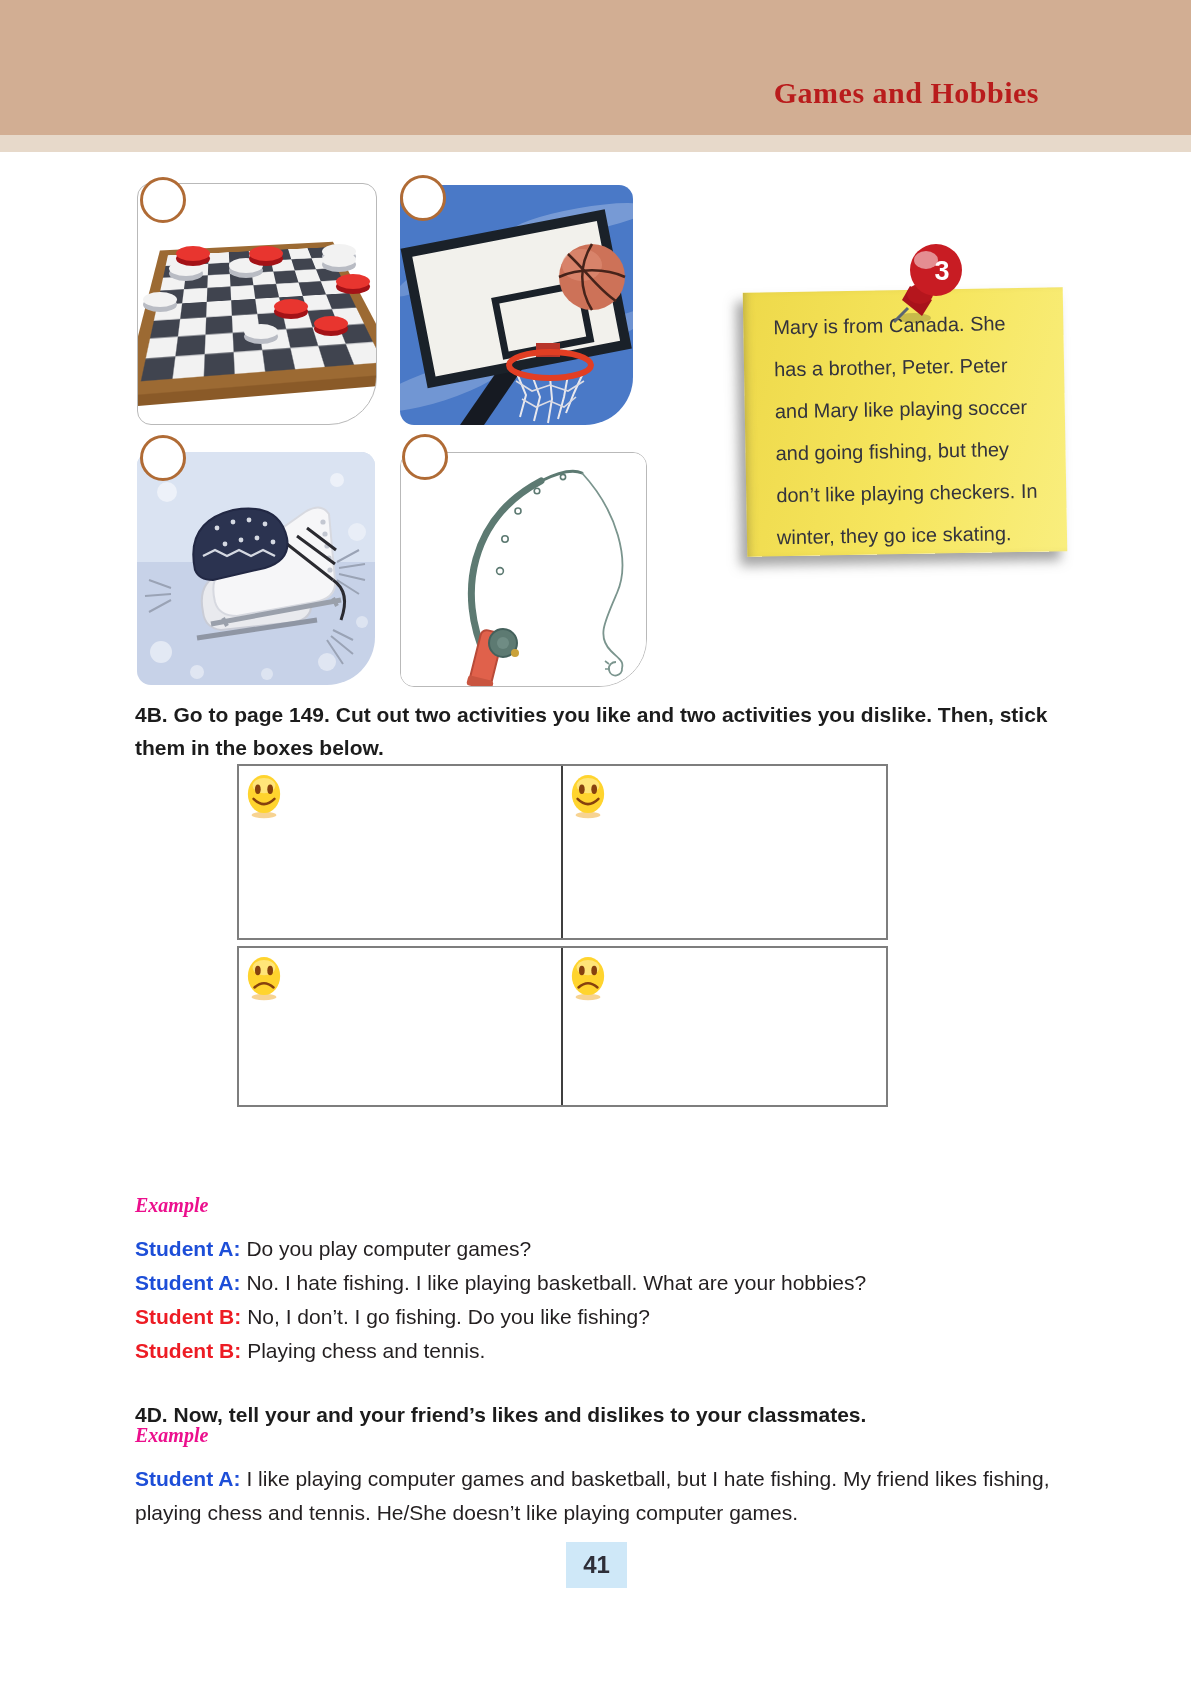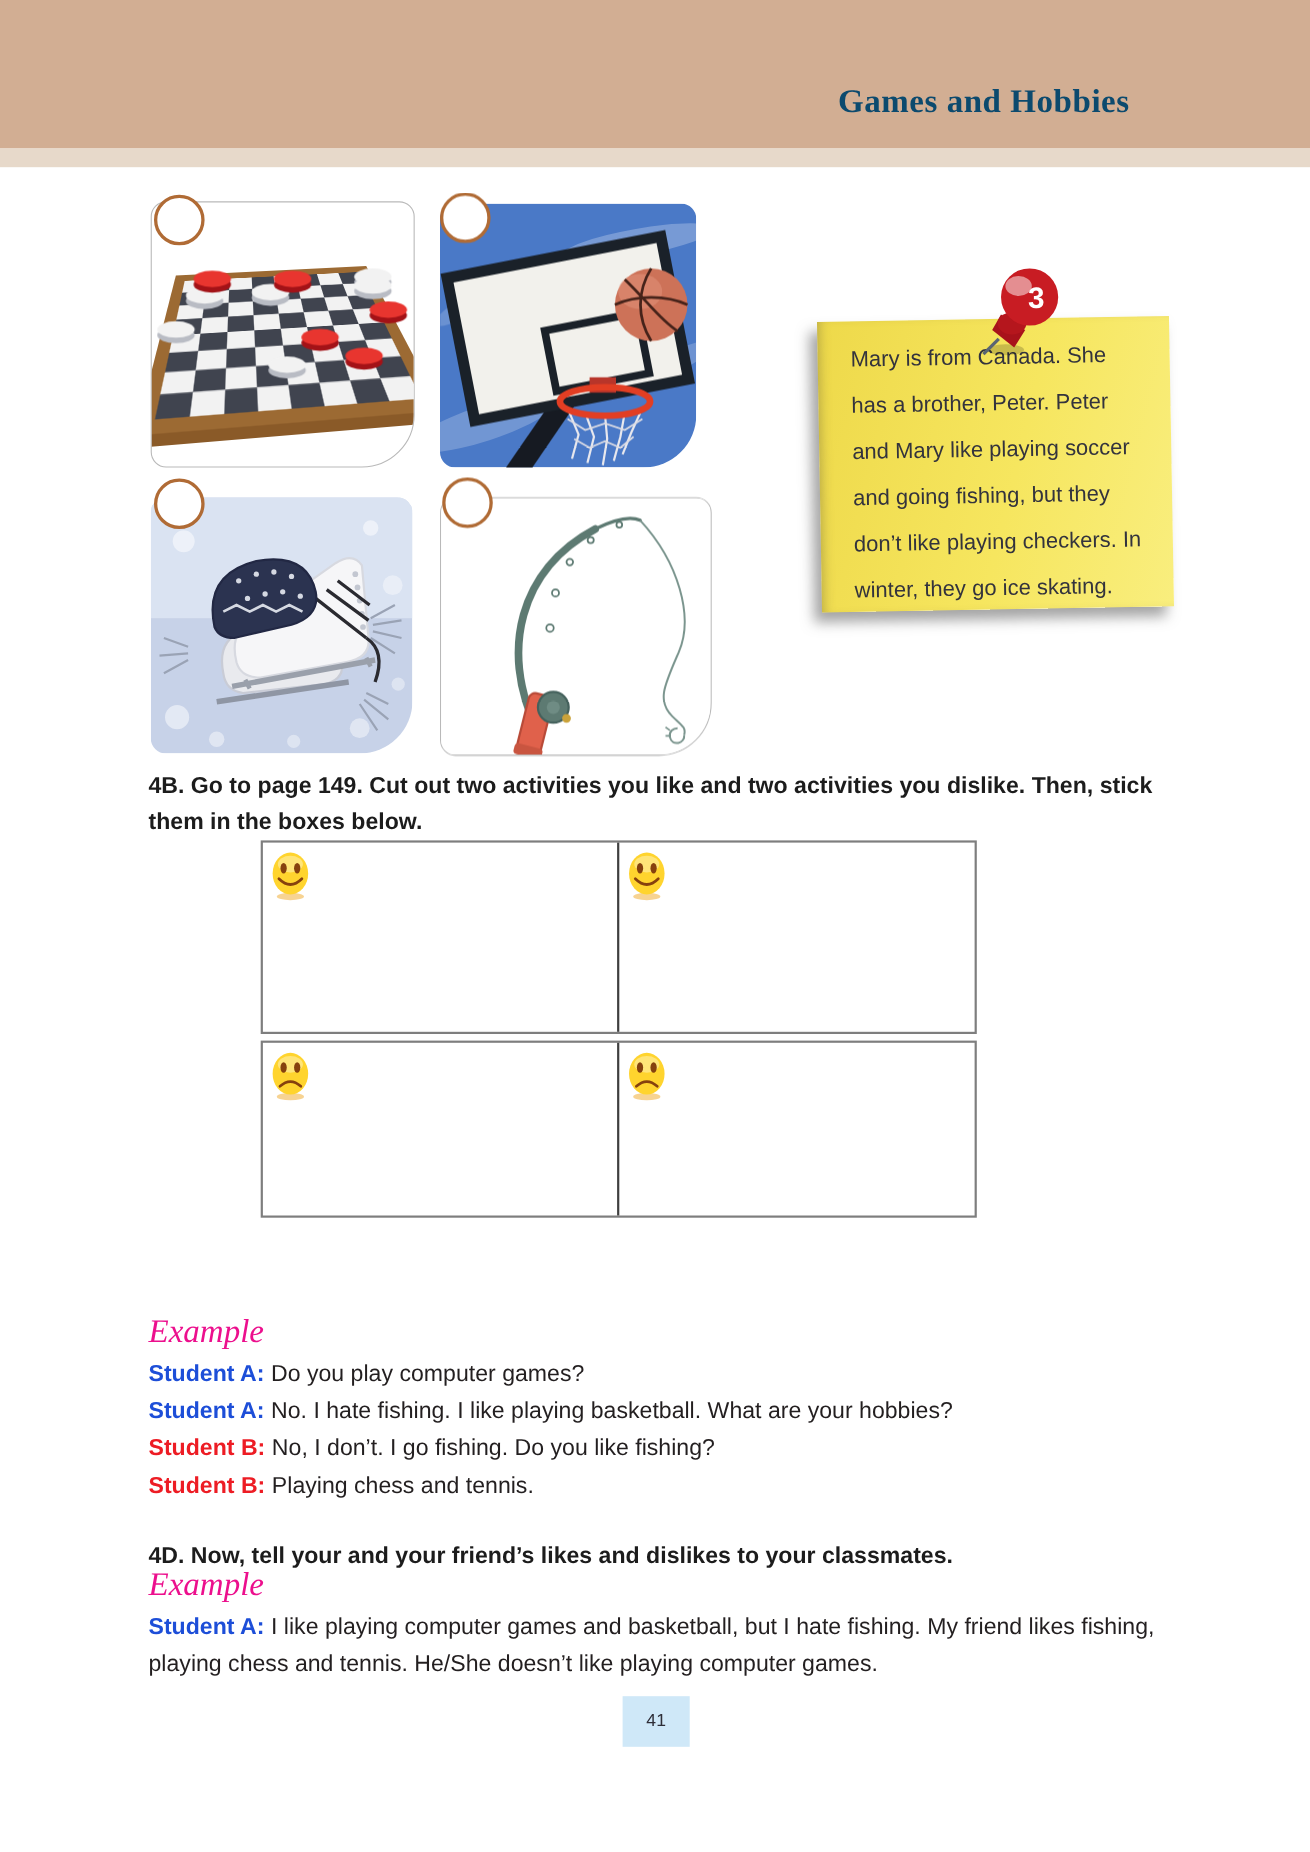--- a/index.html
+++ b/index.html
@@ -2,22 +2,22 @@
 <html><head>
 <meta charset="utf-8">
 <style>
   html,body{margin:0;padding:0;background:#fff;}
   .page{position:relative;width:1191px;height:1684px;background:#ffffff;
         font-family:"Liberation Sans",sans-serif;color:#231f20;overflow:hidden;}
 
   
   .band{position:absolute;left:0;top:0;width:1191px;height:135px;background:#d2ae93;}
   .band-strip{position:absolute;left:0;top:135px;width:1191px;height:17px;background:#e7d9ca;}
-  .page-title{position:absolute;top:76px;right:164px;font-family:"Liberation Serif",serif;
-        font-weight:bold;font-size:30px;color:#0c4a6e;letter-spacing:.5px;}
+  .page-title{position:absolute;top:76px;right:152px;font-family:"Liberation Serif",serif;
+        font-weight:bold;font-size:30px;color:#b91c1c;letter-spacing:.5px;}
 
   
   .photo{position:absolute;overflow:hidden;border-radius:14px 14px 48px 14px;background:#fff;}
   .photo.bordered{border:1px solid #b9b9b9;}
   .answer-circle{position:absolute;width:40px;height:40px;border:3px solid #b06b35;
         border-radius:50%;background:#fff;z-index:6;}
 
   
   .board{position:absolute;left:16px;top:40px;width:176px;height:150px;
         background:repeating-conic-gradient(#40444f 0% 25%, #f2f2f2 0% 50%);
@@ -33,36 +33,36 @@
         background:linear-gradient(105deg,#eed94a 0%,#f6e65f 55%,#f9ee7e 100%);
         box-shadow:-7px 9px 12px rgba(90,90,90,.55), inset 8px 0 10px -6px rgba(120,110,60,.45);
         transform:rotate(-1deg);padding:14px 18px 0 30px;box-sizing:border-box;}
   .note p{margin:0;font-size:20px;line-height:42px;color:#33333d;}
   .pin{position:absolute;left:878px;top:238px;width:100px;height:92px;z-index:7;}
 
   
   .h-bold{position:absolute;left:135px;width:960px;font-weight:bold;font-size:21px;
         line-height:33px;color:#1c1c1c;}
   .example{position:absolute;left:135px;font-family:"Liberation Serif",serif;
-        font-style:italic;font-weight:normal;font-size:30px;color:#ec0f8d;}
+        font-style:italic;font-weight:bold;font-size:20px;color:#ec0f8d;}
   .dlg-block{position:absolute;left:135px;width:975px;}
   .dlg-block p{margin:0;font-size:21px;line-height:34px;}
   .spk{font-weight:bold;margin-right:6px;}
   .spk.a{color:#1d4ed8;}
   .spk.b{color:#ed1c24;}
 
   
   .cut-row{position:absolute;left:237px;width:651px;border:2px solid #7e7e7e;
         box-sizing:border-box;display:flex;background:#fff;}
   .cut-cell{width:50%;box-sizing:border-box;padding:6px 0 0 6px;}
   .cut-cell.first{border-right:2px solid #3f3f3f;}
 
   
   .page-num{position:absolute;left:566px;top:1542px;width:61px;height:46px;background:#cfe8f8;
-        color:#2e2e38;font-weight:normal;font-size:16px;text-align:center;line-height:46px;}
+        color:#2e2e38;font-weight:bold;font-size:24px;text-align:center;line-height:46px;}
 </style>
 </head>
 <body>
 
 <div class="page">
 
   <div class="band"></div>
   <div class="band-strip"></div>
   <div class="page-title">Games and Hobbies</div>
 

